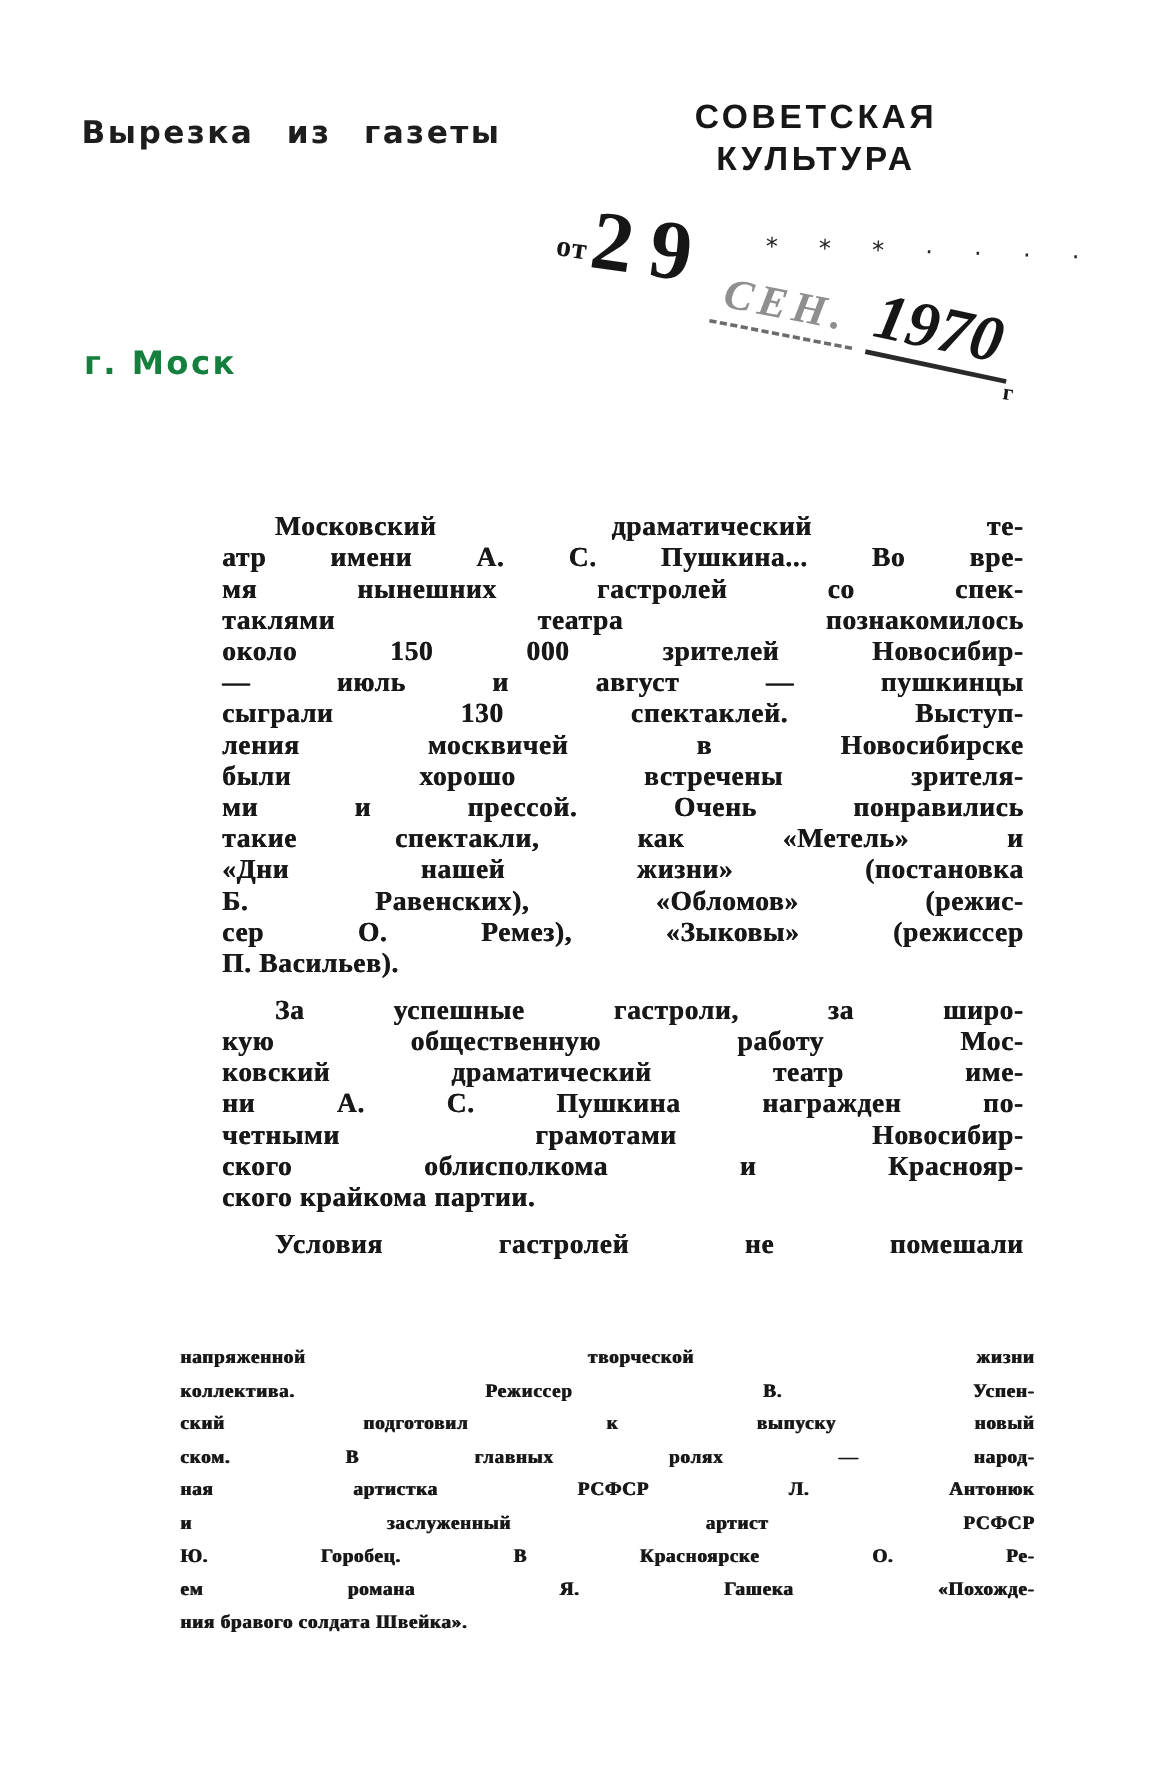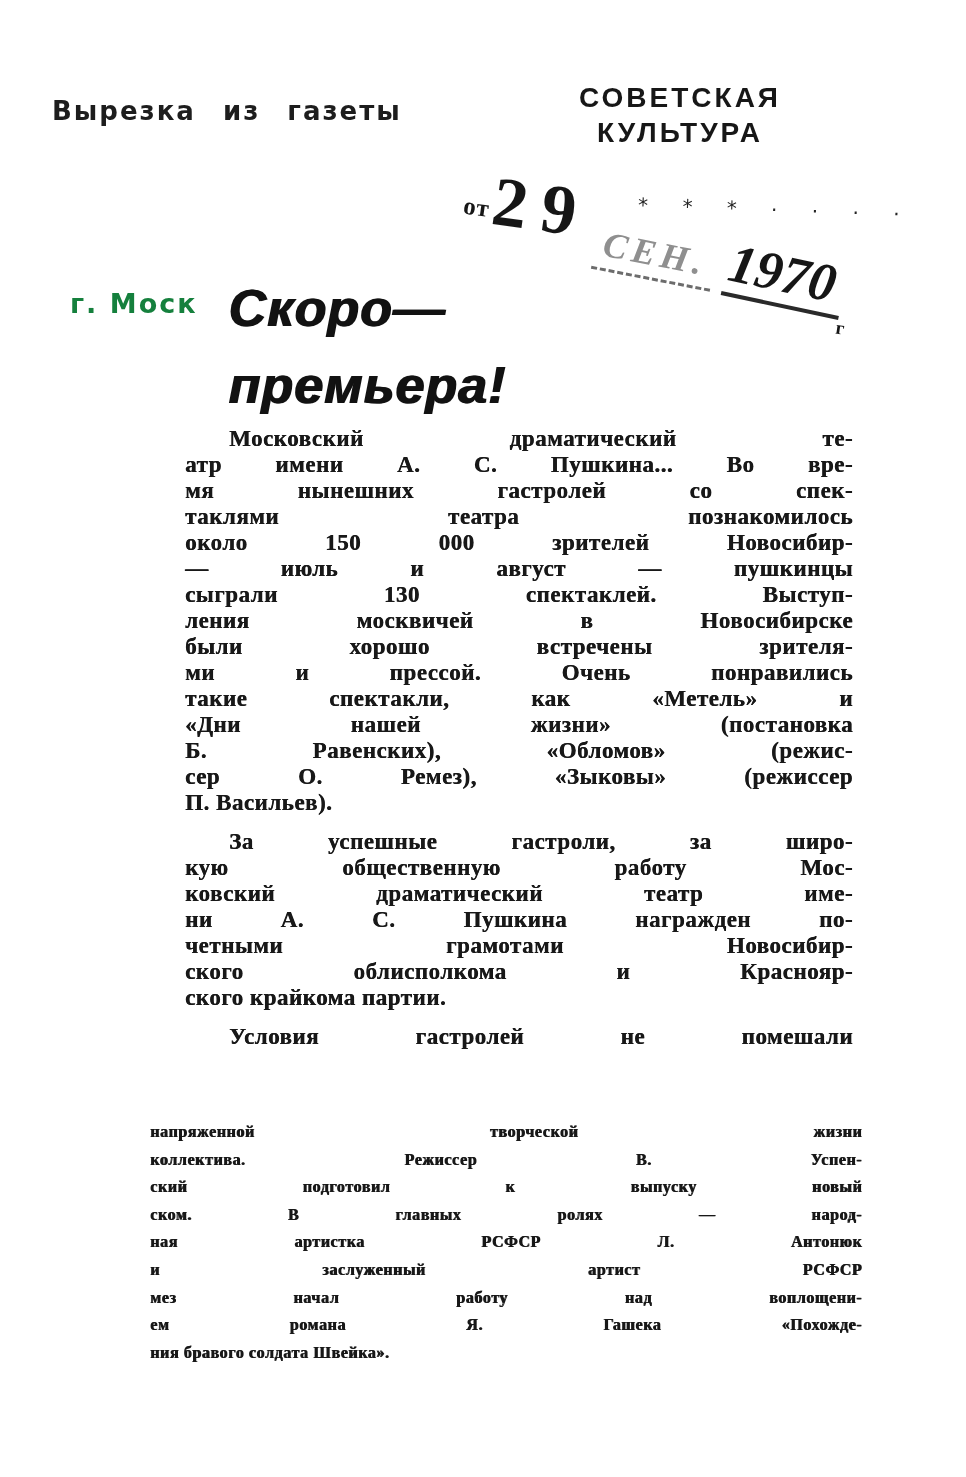--- a/index.html
+++ b/index.html
@@ -13,21 +13,21 @@
     height: 1477px;
     margin: 0 auto;
     background: #ffffff;
     overflow: hidden;
     color: #161616;
   }
 
   
   .clip-label {
     position: absolute;
-    left: 52px;
+    left: 68px;
     top: 96px;
     font-family: "DejaVu Sans", sans-serif;
     font-size: 26px;
     font-weight: 700;
     letter-spacing: 2px;
     word-spacing: 16px;
     color: #1d1d1d;
   }
 
   
@@ -195,24 +195,20 @@
   <div class="stamp">
     <span class="st-prefix">от</span>
     <span class="st-day">29</span>
     <span class="st-month">СЕН.</span>
     <span class="st-year">1970</span>
     <span class="st-suffix">г</span>
   </div>
 
   <div class="margin-note">г. Моск</div>
 
-  <div class="headline">
-    <div>Скоро—</div>
-    <div>премьера!</div>
-  </div>
 
   <div class="article upper">
       <div class="para">
         <div class="jline first">Московский драматический те-</div>
         <div class="jline">атр имени А. С. Пушкина... Во вре-</div>
         <div class="jline">мя нынешних гастролей со спек-</div>
         <div class="jline">таклями театра познакомилось</div>
         <div class="jline">около 150 000 зрителей Новосибир-</div>
         <div class="jline">— июль и август — пушкинцы</div>
         <div class="jline">сыграли 130 спектаклей. Выступ-</div>
@@ -240,19 +236,19 @@
     </div>
 
   <div class="article lower">
       <div class="para">
         <div class="jline">напряженной творческой жизни</div>
         <div class="jline">коллектива. Режиссер В. Успен-</div>
         <div class="jline">ский подготовил к выпуску новый</div>
         <div class="jline">ском. В главных ролях — народ-</div>
         <div class="jline">ная артистка РСФСР Л. Антонюк</div>
         <div class="jline">и заслуженный артист РСФСР</div>
-        <div class="jline">мез начал работу над воплощени-</div>
+        <div class="jline">Ю. Горобец. В Красноярске О. Ре-</div>
         <div class="jline">ем романа Я. Гашека «Похожде-</div>
         <div class="jline last">ния бравого солдата Швейка».</div>
       </div>
     </div>
 
 </div>
 
 </body></html>

